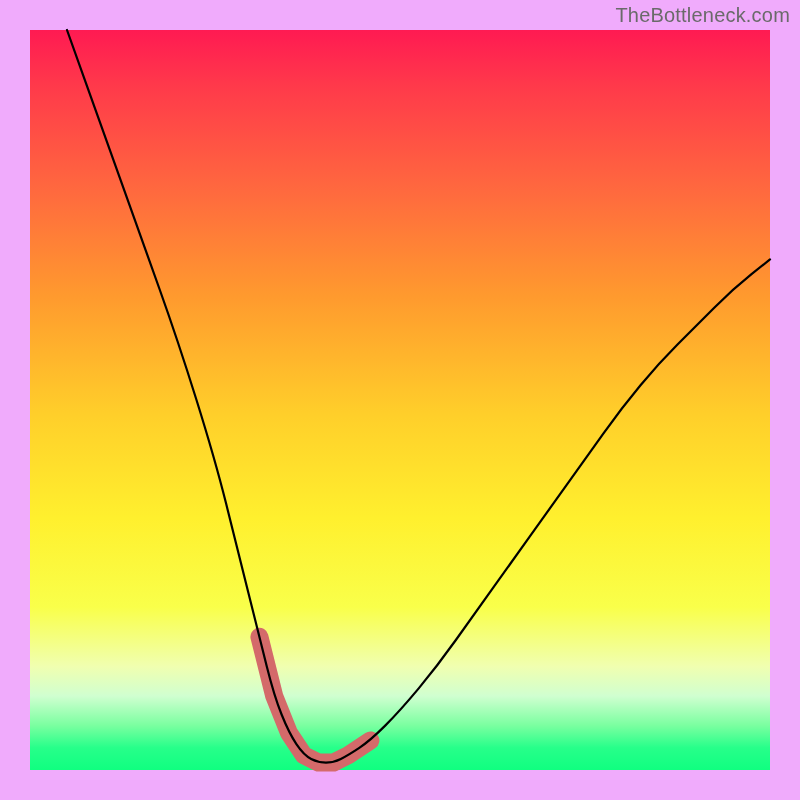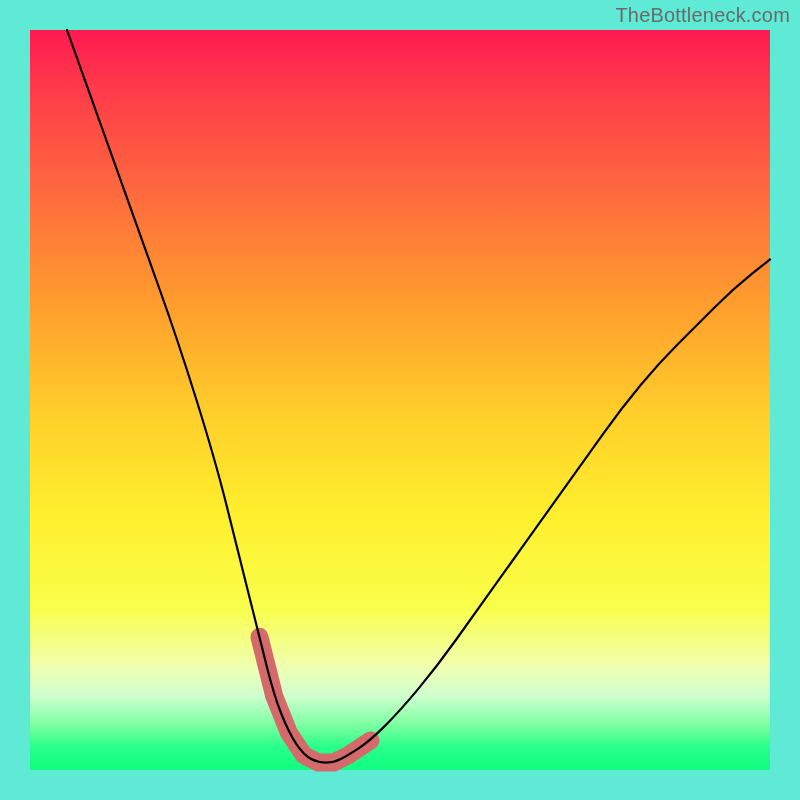--- a/index.html
+++ b/index.html
@@ -10,21 +10,21 @@
     background: #000;
     overflow: hidden;
     font-family: Arial, Helvetica, sans-serif;
   }
   .frame {
     position: absolute;
     left: 0;
     top: 0;
     width: 800px;
     height: 800px;
-    background: #5eead4;
+    background: #f0abfc;
   }
   .watermark {
     position: absolute;
     top: 4px;
     right: 10px;
     color: #6a6a6a;
     font-size: 20px;
     letter-spacing: 0.2px;
     z-index: 10;
   }

